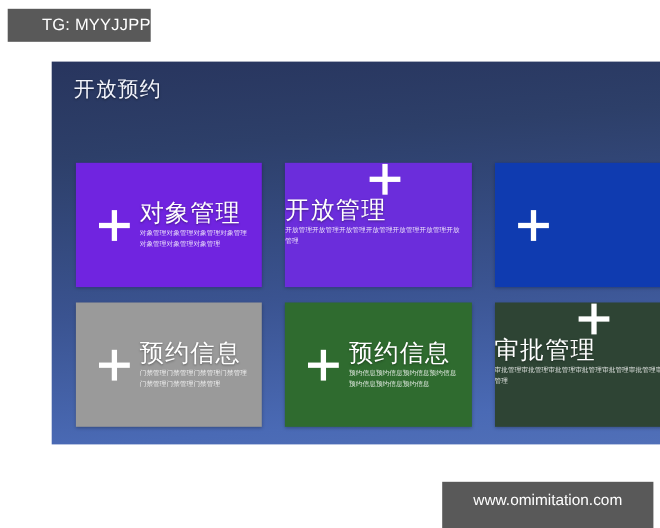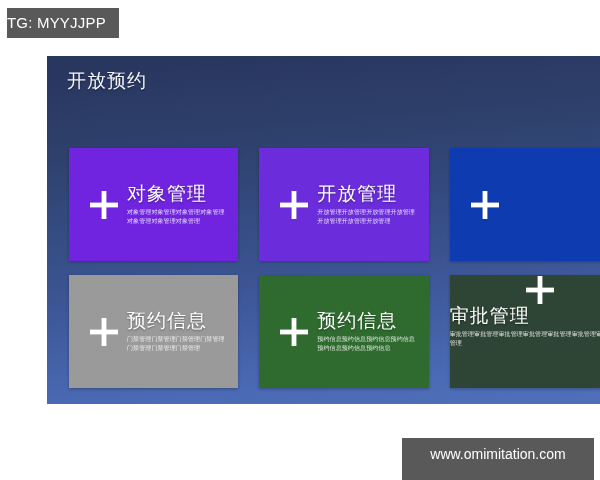--- a/index.html
+++ b/index.html
@@ -13,27 +13,27 @@
     font-family: "Liberation Sans", "DejaVu Sans", sans-serif;
     overflow: hidden;
     position: relative;
   }
 
   
   #tg-badge {
     position: absolute;
     left: 7px;
     top: 8px;
-    width: 112px;
+    width: 130px;
     height: 30px;
     background: #595959;
     color: #ffffff;
     font-size: 15px;
     line-height: 30px;
-    text-align: left;
+    text-align: right;
     letter-spacing: 0.2px;
     white-space: nowrap;
   }
 
   
   #app-panel {
     position: absolute;
     left: 0;
     top: 56px;
     width: 600px;
@@ -86,21 +86,21 @@
   }
   .tile-plus svg { display: block; }
 
   .tile-text {
     flex: 1 1 auto;
     padding-right: 8px;
     min-width: 0;
   }
 
   .tile-title {
-    font-size: 19px;
+    font-size: 22px;
     color: #ffffff;
     letter-spacing: 1px;
     line-height: 1.15;
     text-shadow: 0 1px 2px rgba(0,0,0,0.4);
     white-space: nowrap;
   }
 
   .tile-sub {
     margin-top: 3px;
     font-size: 6px;
@@ -147,21 +147,21 @@
           <svg width="30" height="30" viewBox="0 0 30 30">
             <rect x="12.6" y="1" width="4.8" height="28" fill="#ffffff"></rect>
             <rect x="1" y="12.6" width="28" height="4.8" fill="#ffffff"></rect>
           </svg>
         </div>
         <div class="tile-text">
           <div class="tile-title" data-bind="tiles.0.title">对象管理</div>
           <div class="tile-sub" data-bind="tiles.0.subtitle">对象管理对象管理对象管理对象管理对象管理对象管理对象管理</div>
         </div>
       </div>
-      <div class="tile" style="background: rgb(107, 45, 219);">
+      <div class="tile" style="background: rgb(107, 45, 219); flex-direction: column;">
         <div class="tile-plus">
           <svg width="30" height="30" viewBox="0 0 30 30">
             <rect x="12.6" y="1" width="4.8" height="28" fill="#ffffff"></rect>
             <rect x="1" y="12.6" width="28" height="4.8" fill="#ffffff"></rect>
           </svg>
         </div>
         <div class="tile-text">
           <div class="tile-title" data-bind="tiles.1.title">开放管理</div>
           <div class="tile-sub" data-bind="tiles.1.subtitle">开放管理开放管理开放管理开放管理开放管理开放管理开放管理</div>
         </div>

